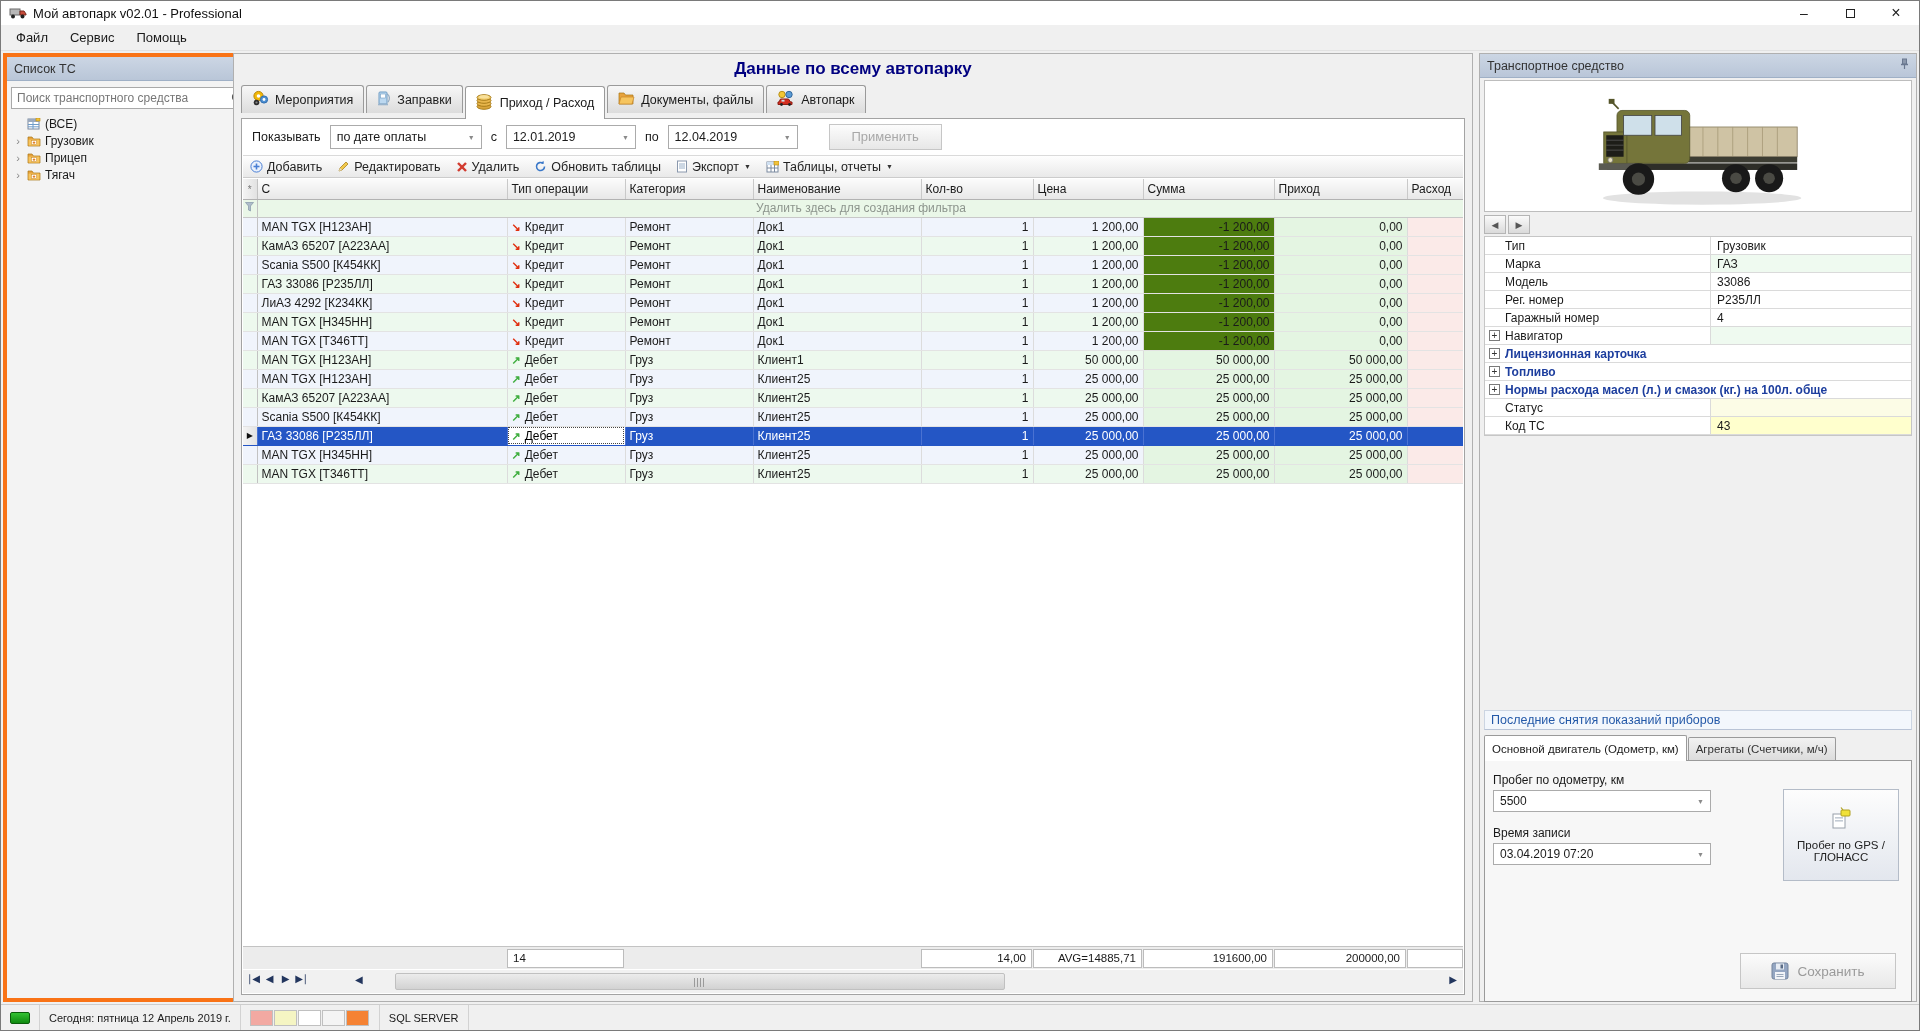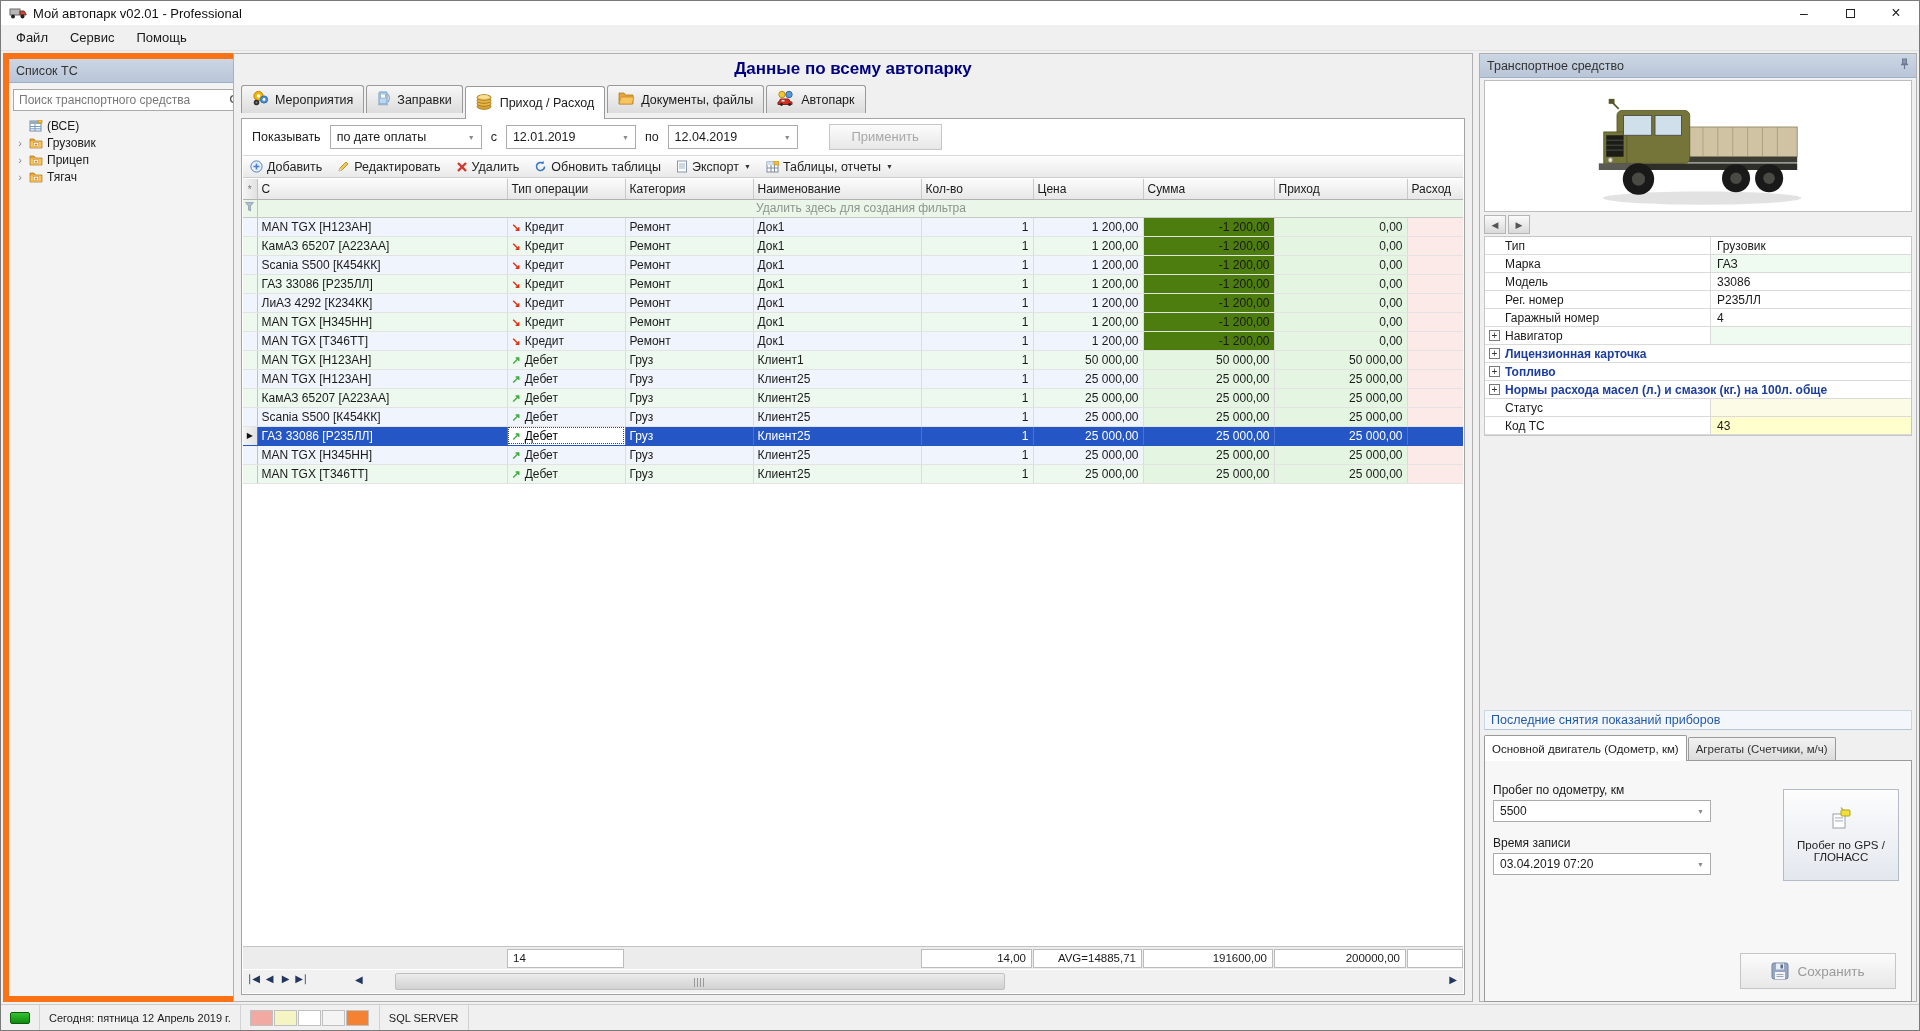--- a/index.html
+++ b/index.html
@@ -14,21 +14,21 @@
   .win-controls { margin-left:auto; display:flex; height:24px; }
   .win-btn { width:46px; display:flex; align-items:center; justify-content:center; font-size:14px; color:#222; }
   .win-btn.max span { display:block; width:9px; height:9px; border:1px solid #222; }
   .win-btn.close { font-size:16px; }
 
   
   .menubar { position:absolute; top:24px; left:0; right:0; height:26px; background:#f0f0f0; display:flex; align-items:center; padding-left:4px; border-bottom:1px solid #e2e2e2; }
   .menu-item { padding:4px 11px; font-size:13px; }
 
   
-  .sidebar { position:absolute; top:52px; left:2px; width:254px; bottom:28px; background:#f3f3f3; border:6px solid #f97316; }
+  .sidebar { position:absolute; top:52px; left:2px; width:254px; bottom:28px; background:#f3f3f3; border:4px solid #f97316; }
   .main { position:absolute; top:52px; left:232px; width:1240px; bottom:28px; background:#f0f0f0; border:1px solid #b0b0b0; }
   .rightpanel { position:absolute; top:52px; left:1478px; width:438px; bottom:28px; background:#f0f0f0; border:1px solid #b0b0b0; }
 
   .panel-header { height:24px; background:linear-gradient(#ccd6e4,#b9c6d8); border-bottom:1px solid #9fb0c6; display:flex; align-items:center; justify-content:space-between; padding:0 7px; color:#333; font-size:12.5px; }
 
   
   .search-box { position:absolute; top:30px; left:4px; right:4px; height:22px; background:#fff; border:1px solid #a9a9a9; display:flex; align-items:center; }
   .search-box input { flex:1; border:none; outline:none; font:12px "Liberation Sans",sans-serif; padding:0 5px; color:#333; background:transparent; }
   .search-box input::placeholder { color:#777; }
   .tree { position:absolute; top:58px; left:4px; right:4px; }
@@ -702,21 +702,21 @@
         </div>
     </div>
 
     <div class="rp-readings">
       <div class="rd-header">Последние снятия показаний приборов</div>
       <div class="rd-tabs">
         <div class="rd-tab active">Основной двигатель (Одометр, км)</div>
         <div class="rd-tab inactive">Агрегаты (Счетчики, м/ч)</div>
       </div>
       <div class="rd-body">
-        <div class="rd-label" style="margin-top:12px;">Пробег по одометру, км</div>
+        <div class="rd-label" style="margin-top:2px;">Пробег по одометру, км</div>
         <div class="combo rd-combo">
           <span>5500</span>
           <span class="combo-arrow">▼</span>
         </div>
         <div class="rd-label">Время записи</div>
         <div class="combo rd-combo">
           <span>03.04.2019 07:20</span>
           <span class="combo-arrow">▼</span>
         </div>
         <div class="gps-btn">

